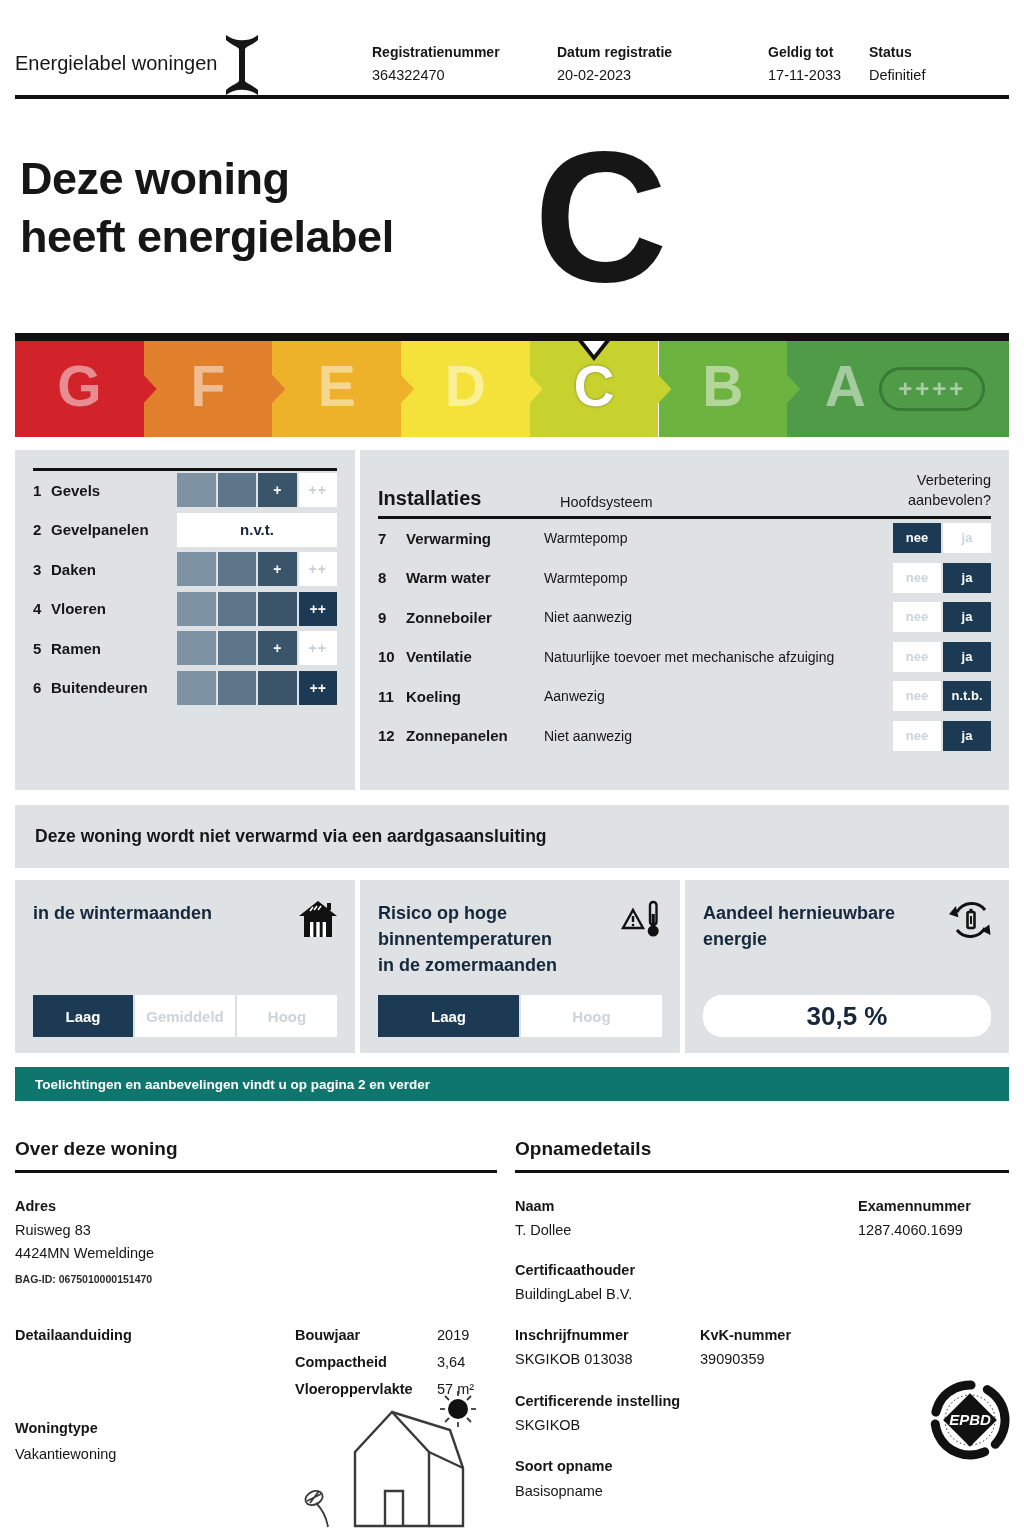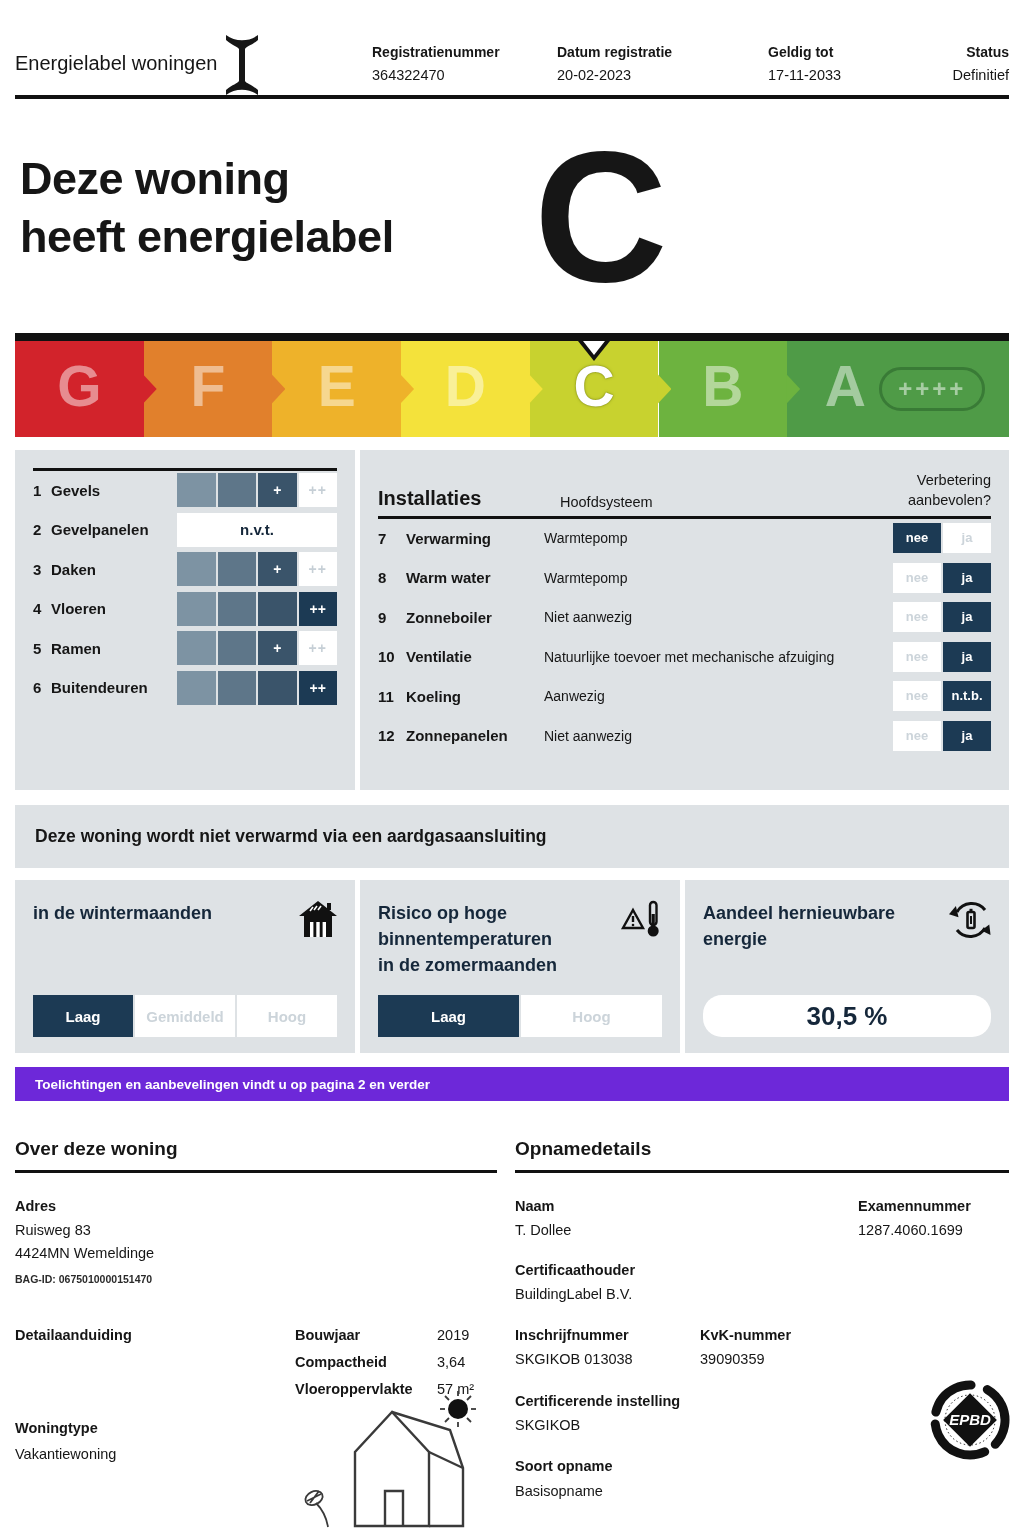--- a/index.html
+++ b/index.html
@@ -70,21 +70,21 @@
   .info-box{position:absolute;top:880px;height:173px;background:#dee2e5;box-sizing:border-box;padding:20px 18px;}
   .box-title{font-size:18px;line-height:26px;font-weight:bold;color:#15273a;}
   .box-icon{position:absolute;right:16px;top:18px;}
   .box-toggle{position:absolute;left:18px;right:18px;bottom:16px;height:42px;display:flex;gap:2px;}
   .btn{flex:1;display:flex;align-items:center;justify-content:center;font-weight:bold;font-size:15px;}
   .btn.on{background:#1c3a54;color:#fff;}
   .btn.off{background:#fff;color:#ccd4da;}
   .value-bar{position:absolute;left:18px;right:18px;bottom:16px;height:42px;background:#fff;
     display:flex;align-items:center;justify-content:center;font-weight:bold;font-size:26px;color:#15273a;border-radius:19px;}
 
-  .slate-banner{position:absolute;left:15px;top:1067px;width:994px;height:34px;background:#6d28d9;
+  .slate-banner{position:absolute;left:15px;top:1067px;width:994px;height:34px;background:#0f766e;
     display:flex;align-items:center;box-sizing:border-box;padding-left:20px;
     color:#fff;font-weight:bold;font-size:13.5px;}
 
   .sec-title{font-size:19px;font-weight:bold;}
   .sec-rule{position:absolute;height:3px;background:#111;}
   .lab{font-weight:bold;font-size:14.5px;}
   .val{font-size:14.5px;}
   .tiny{font-size:10.5px;font-weight:bold;color:#2a2a2a;}
 </style>
 </head>
@@ -103,21 +103,21 @@
     <div class="hdr-value">364322470</div>
   </div>
   <div class="abs" style="left:557px;top:44px;">
     <div class="hdr-label">Datum registratie</div>
     <div class="hdr-value">20-02-2023</div>
   </div>
   <div class="abs" style="left:768px;top:44px;">
     <div class="hdr-label">Geldig tot</div>
     <div class="hdr-value">17-11-2033</div>
   </div>
-  <div class="abs" style="left:869px;top:44px;width:140px;text-align:right;">
+  <div class="abs" style="left:869px;top:44px;width:140px;">
     <div class="hdr-label">Status</div>
     <div class="hdr-value">Definitief</div>
   </div>
   <div class="top-rule"></div>
 
   <div class="abs doc-title" style="left:20px;top:150px;">
     <div>Deze woning</div>
     <div>heeft energielabel</div>
   </div>
   <div class="abs big-label" style="left:534px;top:142px;">C</div>

